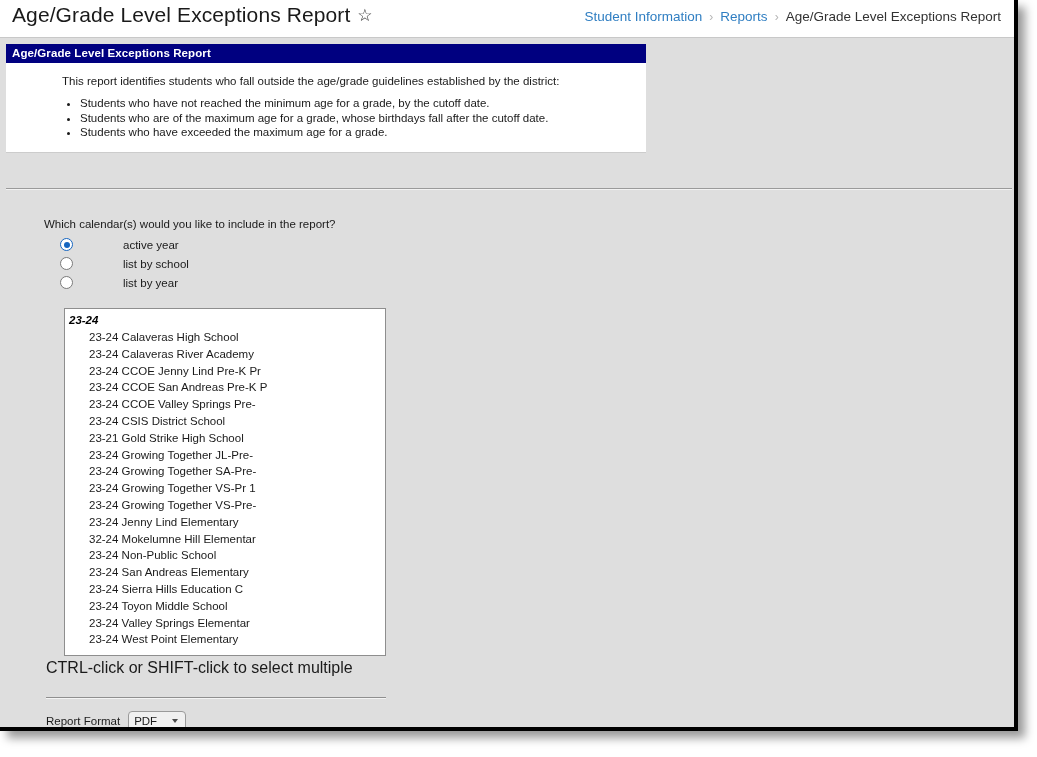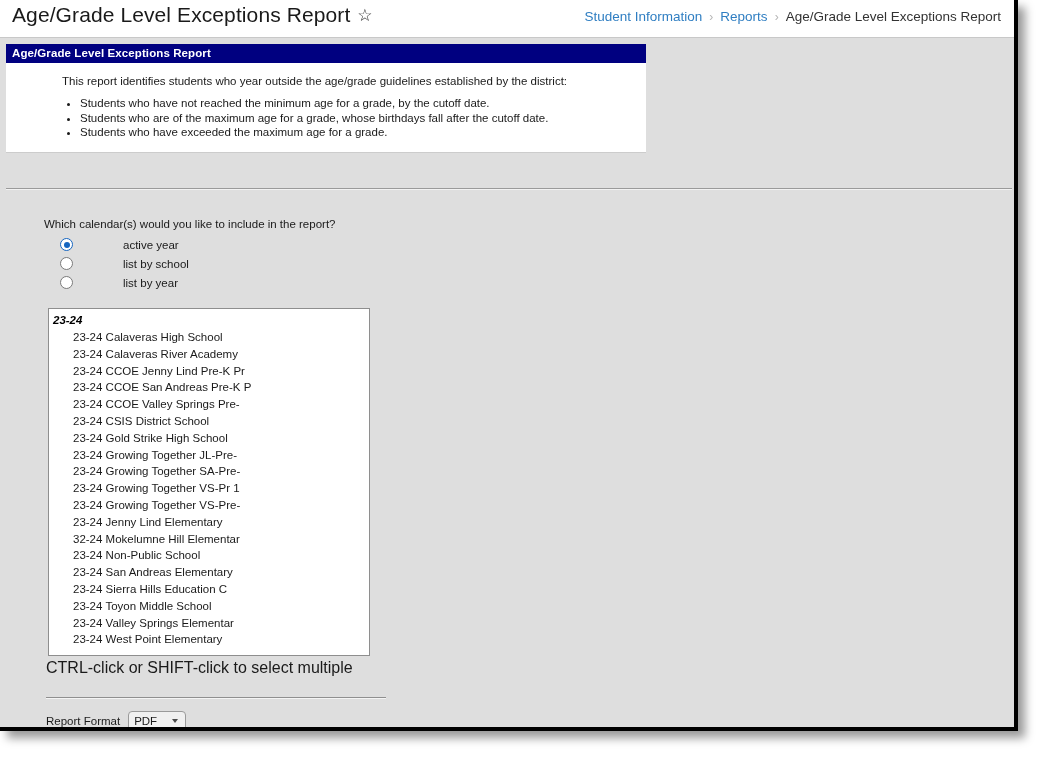--- a/index.html
+++ b/index.html
@@ -179,21 +179,21 @@
     background: #1565c0;
   }
   .radio-label {
     font-size: 11.5px;
     color: #1a1a1a;
   }
 
   
   #school-listbox {
     margin-top: 16px;
-    margin-left: 4px;
+    margin-left: 20px;
     width: 322px;
     height: 348px;
     background: #ffffff;
     border: 1px solid #8e8e8e;
     box-sizing: border-box;
     padding: 4px 0 2px 0;
     overflow: hidden;
   }
   .optgroup-label {
     font-size: 11.5px;
@@ -280,21 +280,21 @@
       <span class="crumb-current">Age/Grade Level Exceptions Report</span>
     </div>
 
   </div>
 
   <div id="body-area">
 
     <div id="desc-panel">
       <div id="desc-header">Age/Grade Level Exceptions Report</div>
       <div id="desc-body">
-        <p id="desc-intro">This report identifies students who year outside the age/grade guidelines established by the district:</p>
+        <p id="desc-intro">This report identifies students who fall outside the age/grade guidelines established by the district:</p>
         <ul id="desc-list">
           <li>Students who have not reached the minimum age for a grade, by the cutoff date.</li>
           <li>Students who are of the maximum age for a grade, whose birthdays fall after the cutoff date.</li>
           <li>Students who have exceeded the maximum age for a grade.</li>
         </ul>
       </div>
     </div>
 
     <div id="panel-rule"></div>
 
@@ -316,21 +316,21 @@
       </div>
 
       <div id="school-listbox">
         <div class="optgroup-label">23-24</div>
         <div class="option-item">23-24 Calaveras High School</div>
         <div class="option-item">23-24 Calaveras River Academy</div>
         <div class="option-item">23-24 CCOE Jenny Lind Pre-K Pr</div>
         <div class="option-item">23-24 CCOE San Andreas Pre-K P</div>
         <div class="option-item">23-24 CCOE Valley Springs Pre-</div>
         <div class="option-item">23-24 CSIS District School</div>
-        <div class="option-item">23-24 Gold Strike High School</div>
+        <div class="option-item">23-21 Gold Strike High School</div>
         <div class="option-item">23-24 Growing Together JL-Pre-</div>
         <div class="option-item">23-24 Growing Together SA-Pre-</div>
         <div class="option-item">23-24 Growing Together VS-Pr 1</div>
         <div class="option-item">23-24 Growing Together VS-Pre-</div>
         <div class="option-item">23-24 Jenny Lind Elementary</div>
         <div class="option-item">32-24 Mokelumne Hill Elementar</div>
         <div class="option-item">23-24 Non-Public School</div>
         <div class="option-item">23-24 San Andreas Elementary</div>
         <div class="option-item">23-24 Sierra Hills Education C</div>
         <div class="option-item">23-24 Toyon Middle School</div>

